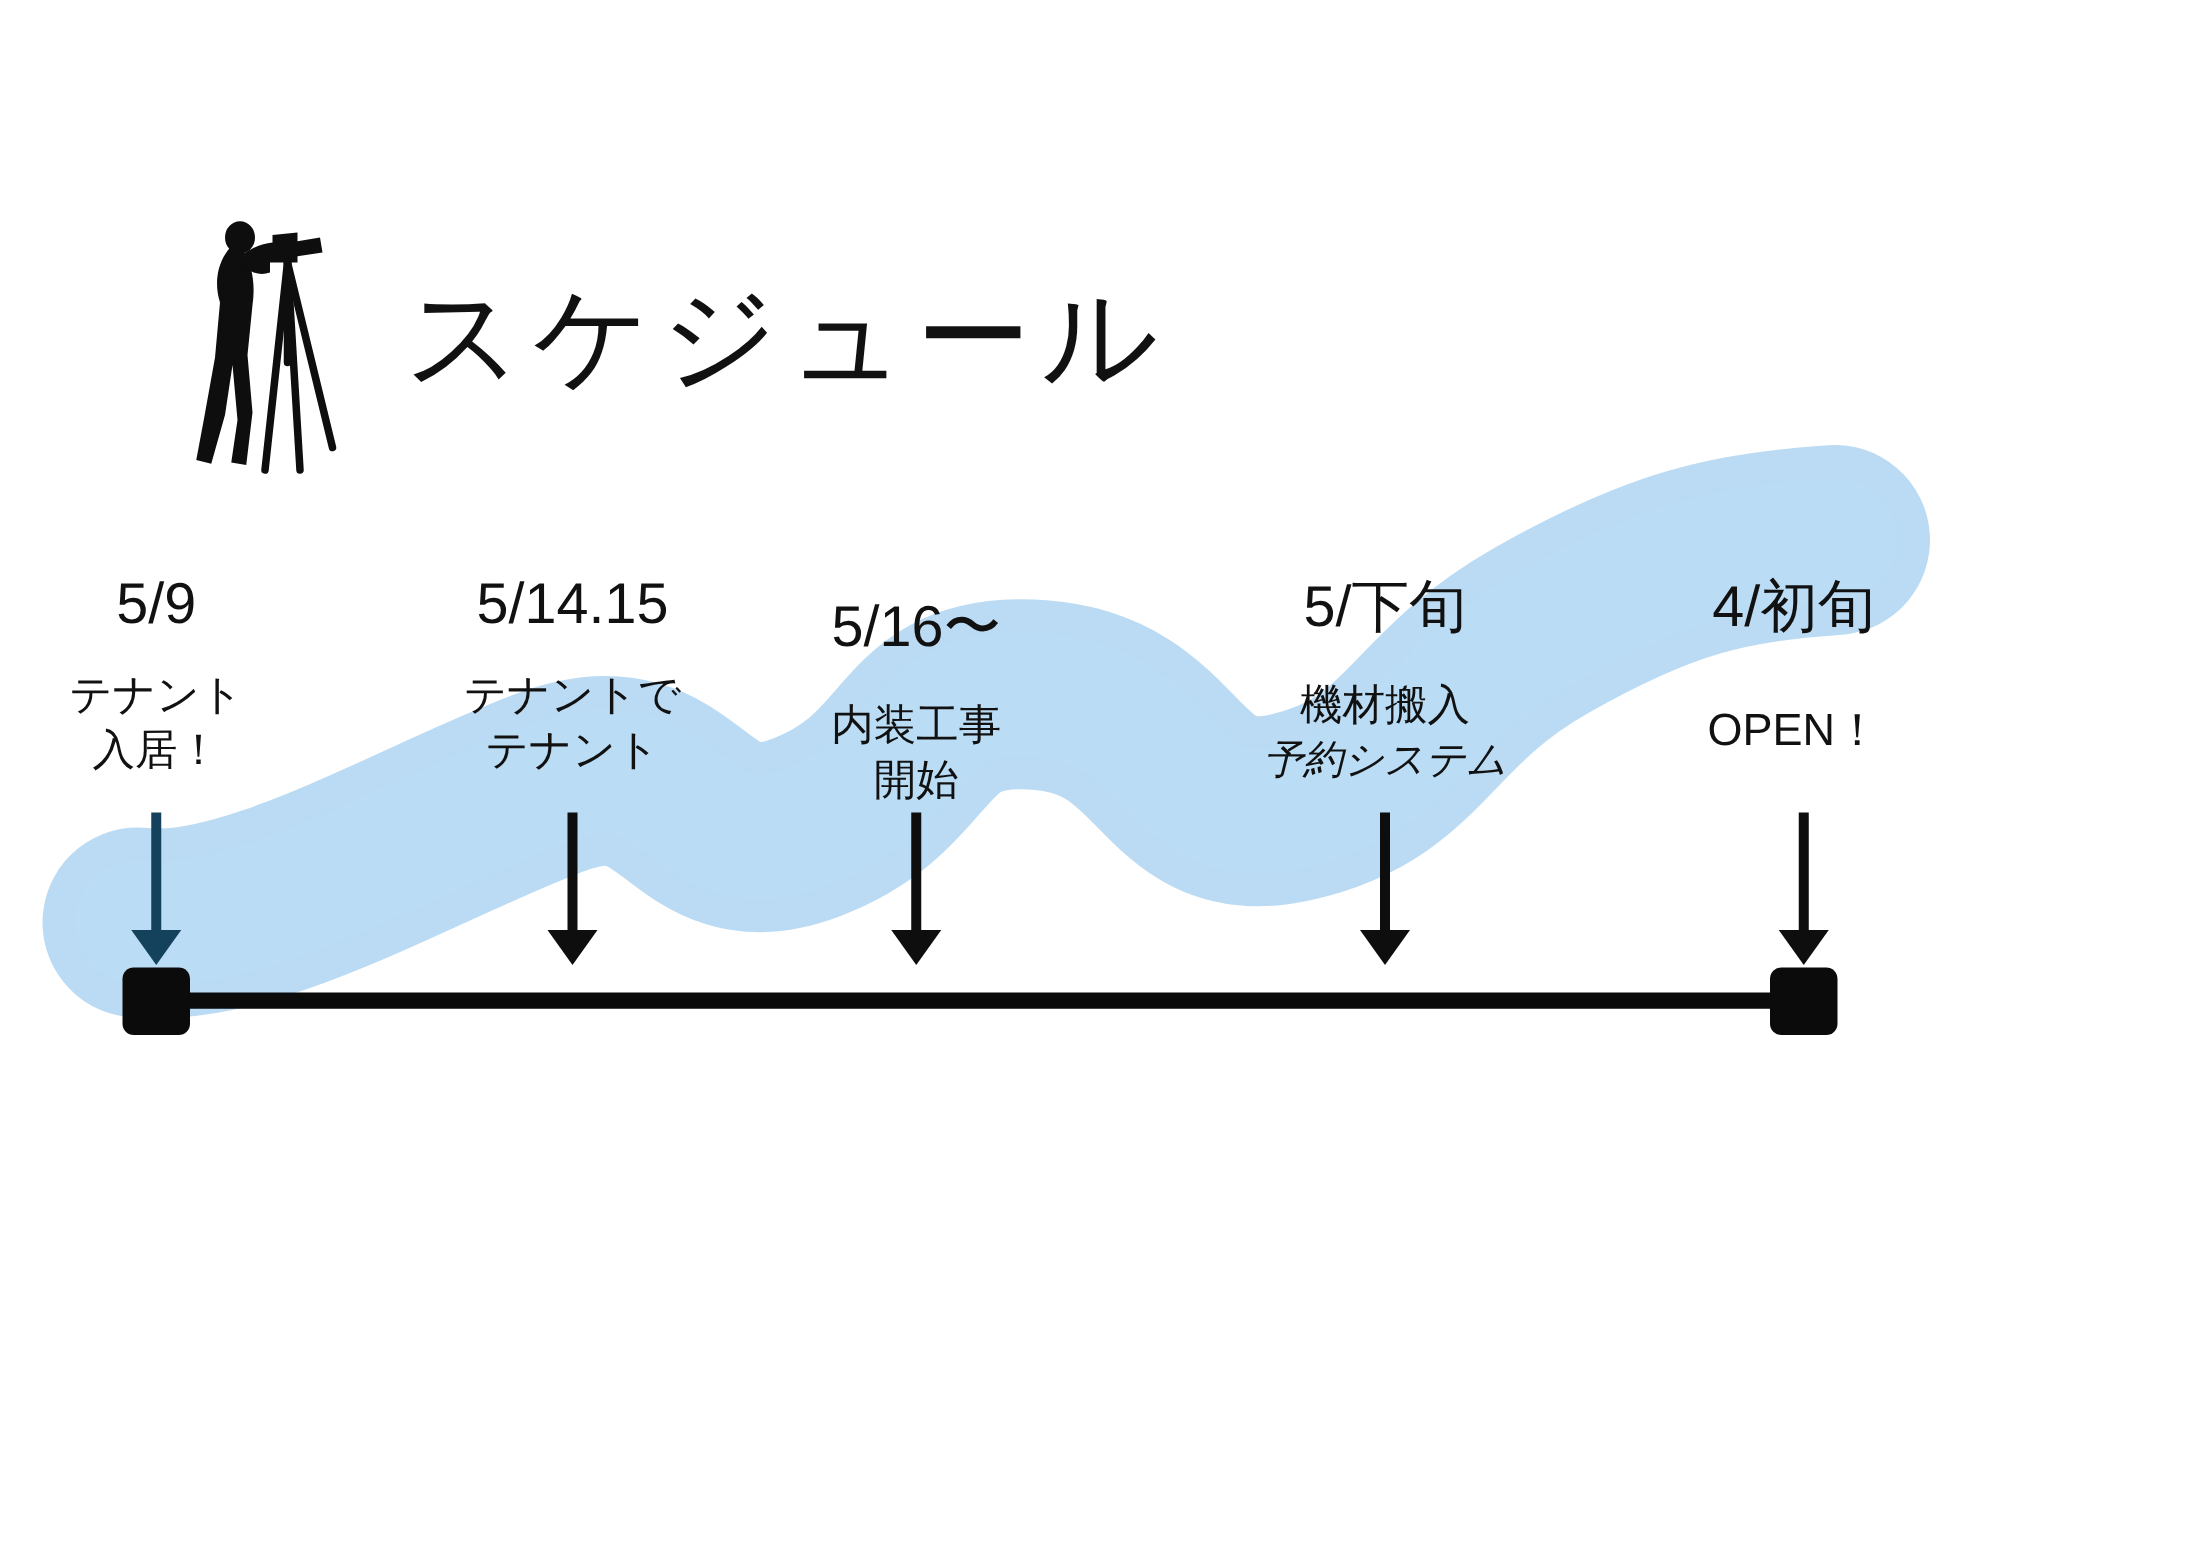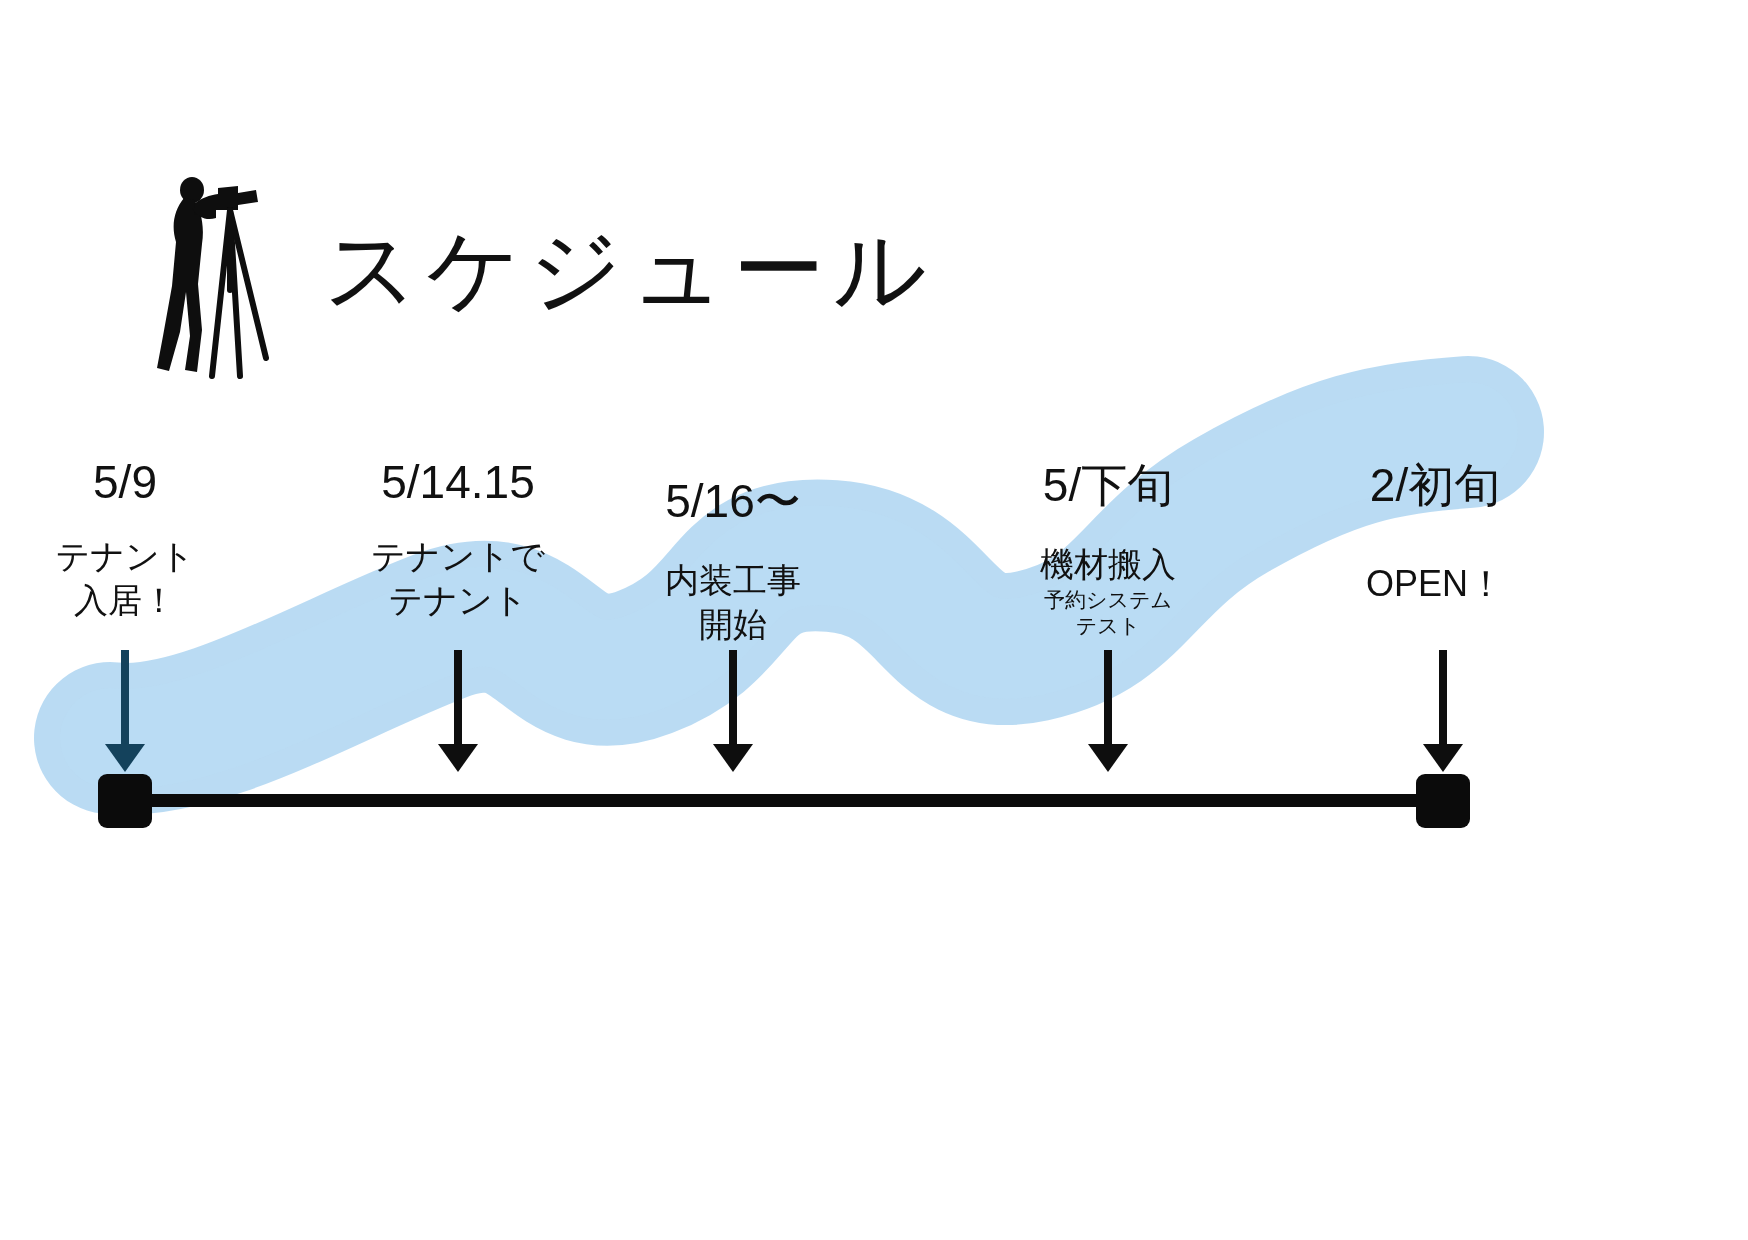--- a/index.html
+++ b/index.html
@@ -30,21 +30,21 @@
   .endcap.right { left:1416px; }
   
   .milestone {
     position:absolute; top:455px; z-index:4; transform:translateX(-50%);
     text-align:center; width:320px;
   }
   .m1 { left:125px; }  .m2 { left:458px; }  .m3 { left:733px;margin-top:16px; }
   .m4 { left:1108px; } .m5 { left:1435px; }
   .date { font-size:46px; font-weight:500; white-space:nowrap; }
   .desc { margin-top:26px; font-size:34px; font-weight:500; line-height:1.28; }
-  .desc .small { font-size:21px; }
+  .desc .small { font-size:32px;font-style:italic; }
   .desc.solo { margin-top:44px; font-size:36px; }
   
   .arrow {
     position:absolute; top:650px; height:122px; z-index:3;
     transform:translateX(-50%);
     display:flex; flex-direction:column; align-items:center;
   }
   .a1 { left:125px; }  .a2 { left:458px; }  .a3 { left:733px; }
   .a4 { left:1108px; } .a5 { left:1443px; }
   .shaft { width:8px; flex:1; background:#0e0e0e; }
@@ -144,24 +144,23 @@
       <div>内装工事</div>
       <div>開始</div>
     </div>
   </div>
 
   <div class="milestone m4">
     <div class="date">5/下旬</div>
     <div class="desc">
       <div>機材搬入</div>
       <div class="small">予約システム</div>
-      <div class="small">テスト</div>
     </div>
   </div>
 
   <div class="milestone m5">
-    <div class="date">2/初旬</div>
+    <div class="date">4/初旬</div>
     <div class="desc solo">
       <div>OPEN！</div>
     </div>
   </div>
 
 </div>
 
 </body></html>

